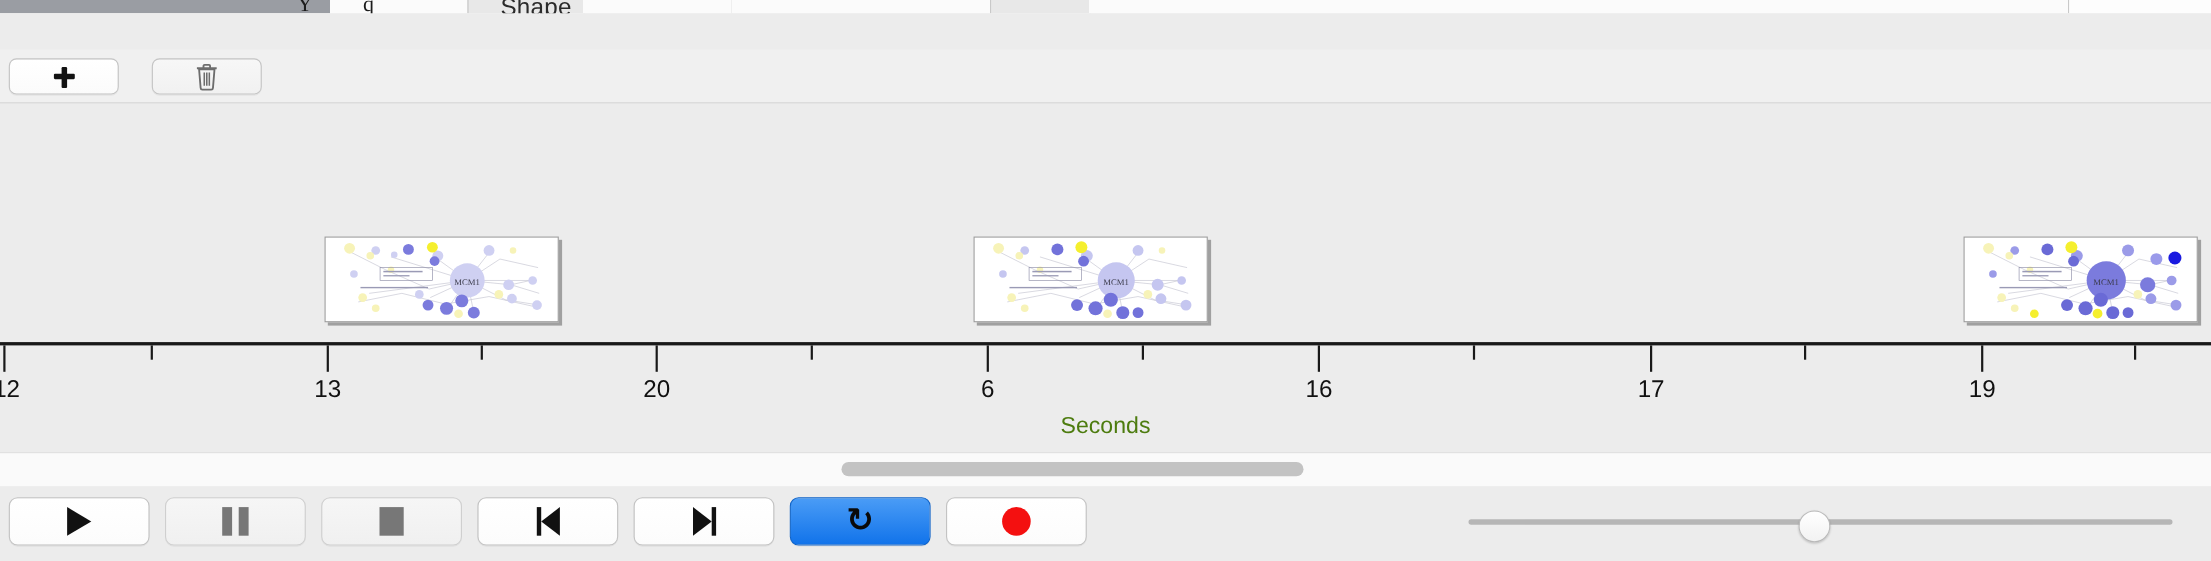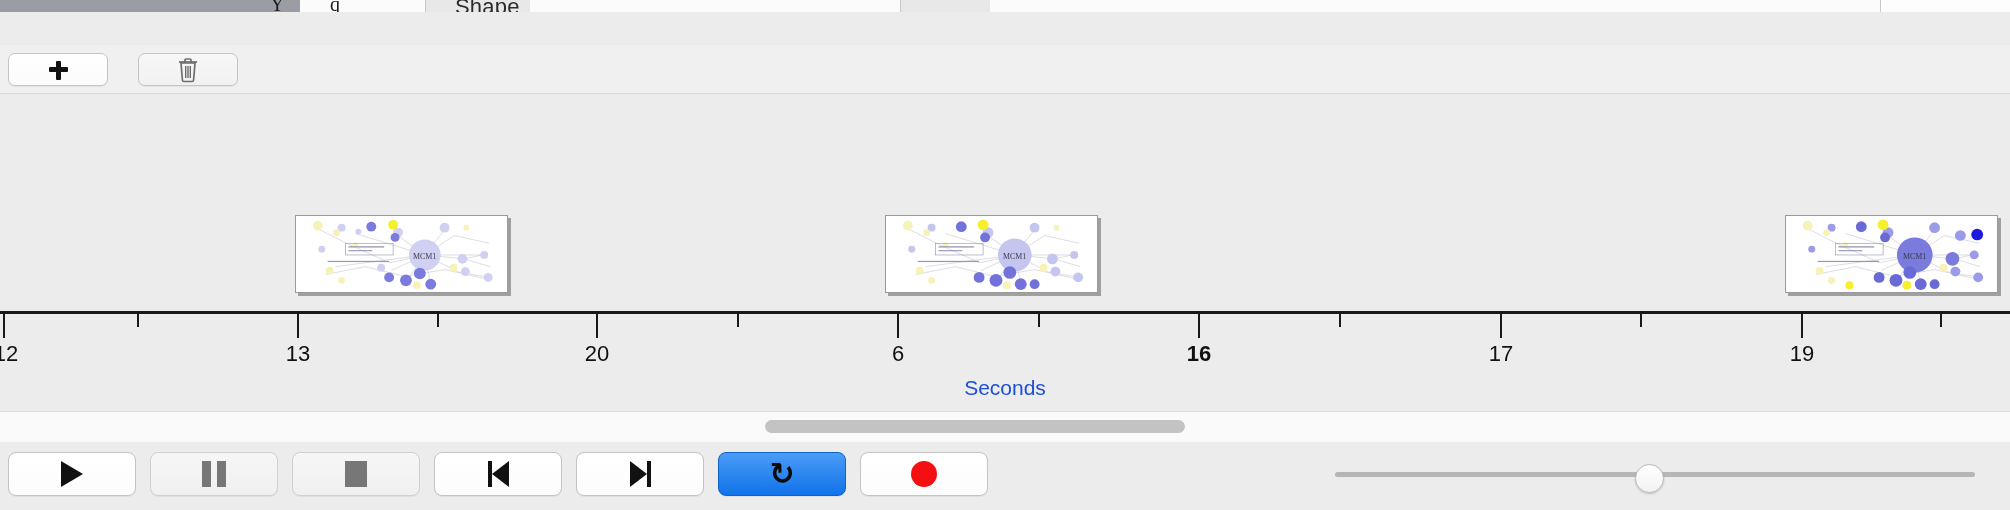--- a/index.html
+++ b/index.html
@@ -62,21 +62,21 @@
     box-shadow:3px 3px 0 rgba(0,0,0,.32);overflow:hidden;}
   .frame svg{display:block;width:100%;height:100%;}
 
   
   .ruler{position:absolute;left:0;top:311px;width:2010px;height:100px;background:#ececec;}
   .ruler-line{position:absolute;left:0;top:0;width:2010px;height:3px;background:#191919;}
   .tick{position:absolute;top:3px;width:2px;background:#191919;}
   .tick.major{height:24px;}
   .tick.minor{height:13px;}
   .tick-label{position:absolute;top:30px;font-size:22px;color:#111;transform:translateX(-50%);white-space:nowrap;}
-  .axis-title{position:absolute;top:65px;width:2010px;text-align:center;font-size:21px;color:#1d4ed8;}
+  .axis-title{position:absolute;top:65px;width:2010px;text-align:center;font-size:21px;color:#4d7c0f;}
 
   
   .scrollarea{position:absolute;left:0;top:411px;width:2010px;height:31px;background:#fafafa;
     border-top:1px solid #dedede;border-bottom:1px solid #bdbdbd;}
   .scroll-thumb{position:absolute;left:765px;top:8px;width:420px;height:13px;border-radius:7px;background:#c3c3c3;}
 
   
   .controls{position:absolute;left:0;top:442px;width:2010px;height:68px;background:#ececec;}
   .cbtn{
     position:absolute;top:10px;height:44px;box-sizing:border-box;
@@ -325,21 +325,21 @@
     <div class="tick minor" style="left:737px;"></div>
     <div class="tick minor" style="left:1038px;"></div>
     <div class="tick minor" style="left:1339px;"></div>
     <div class="tick minor" style="left:1640px;"></div>
     <div class="tick minor" style="left:1940px;"></div>
 
     <div class="tick-label" style="left:6px;">12</div>
     <div class="tick-label" style="left:298px;">13</div>
     <div class="tick-label" style="left:597px;">20</div>
     <div class="tick-label" style="left:898px;">6</div>
-    <div class="tick-label" style="left:1199px;font-weight:bold;">16</div>
+    <div class="tick-label" style="left:1199px;">16</div>
     <div class="tick-label" style="left:1501px;">17</div>
     <div class="tick-label" style="left:1802px;">19</div>
 
     <div class="axis-title">Seconds</div>
   </div>
 
   <div class="scrollarea">
     <div class="scroll-thumb"></div>
   </div>
 

